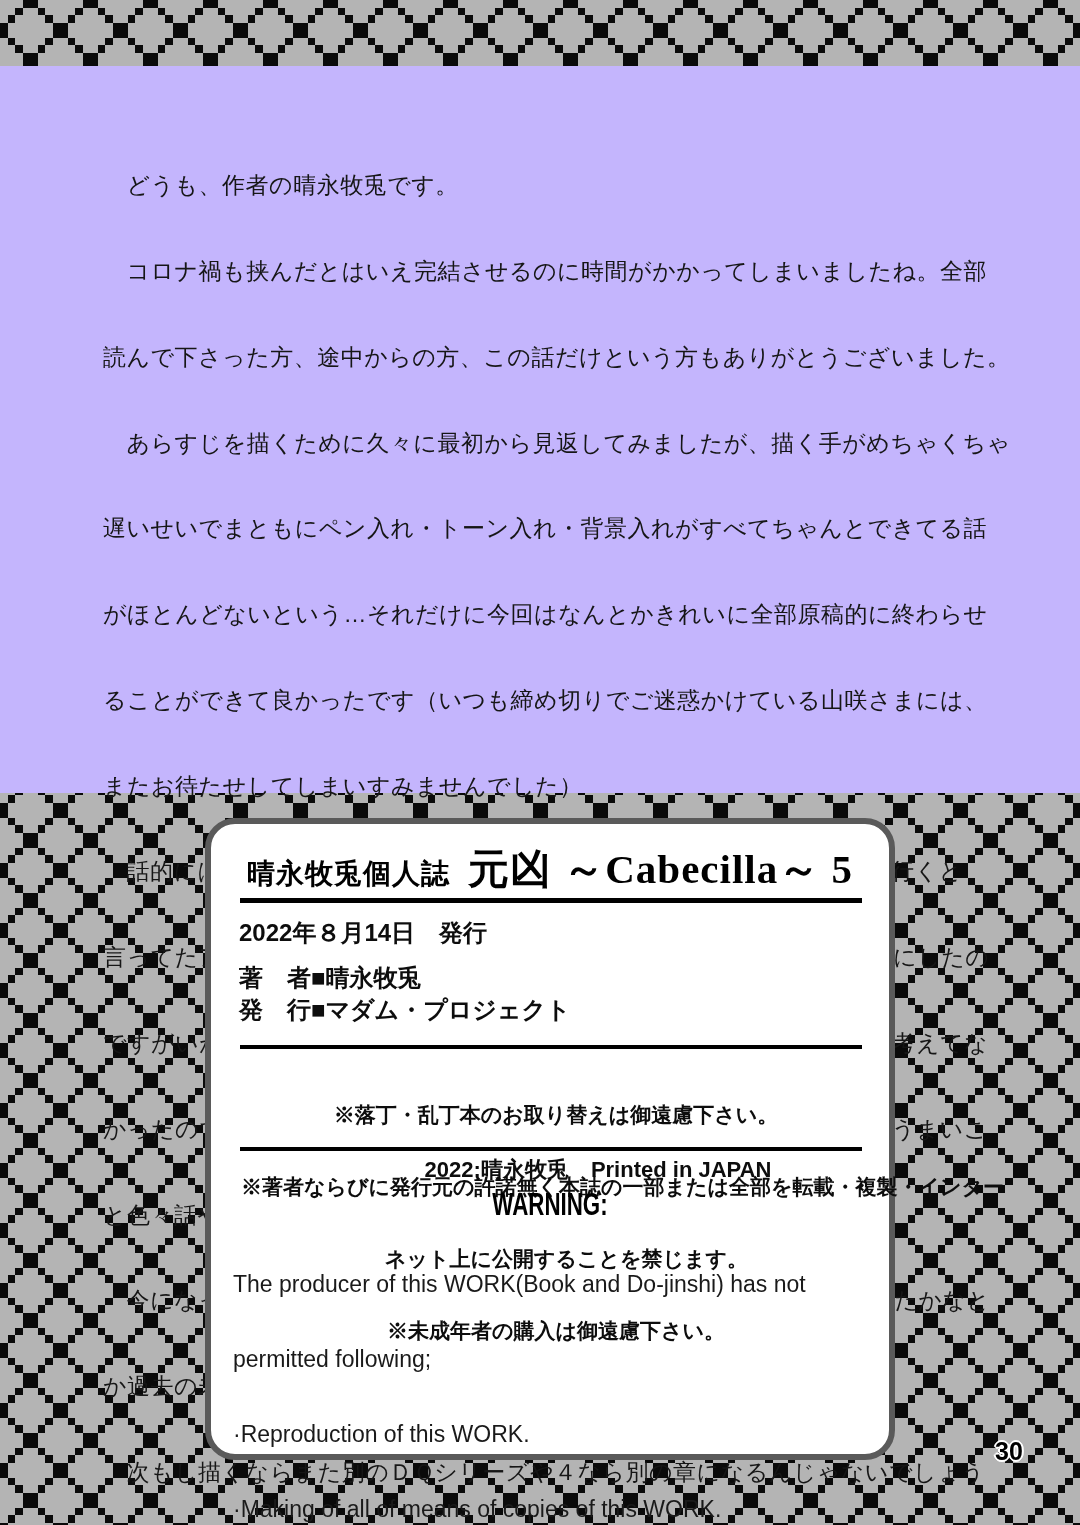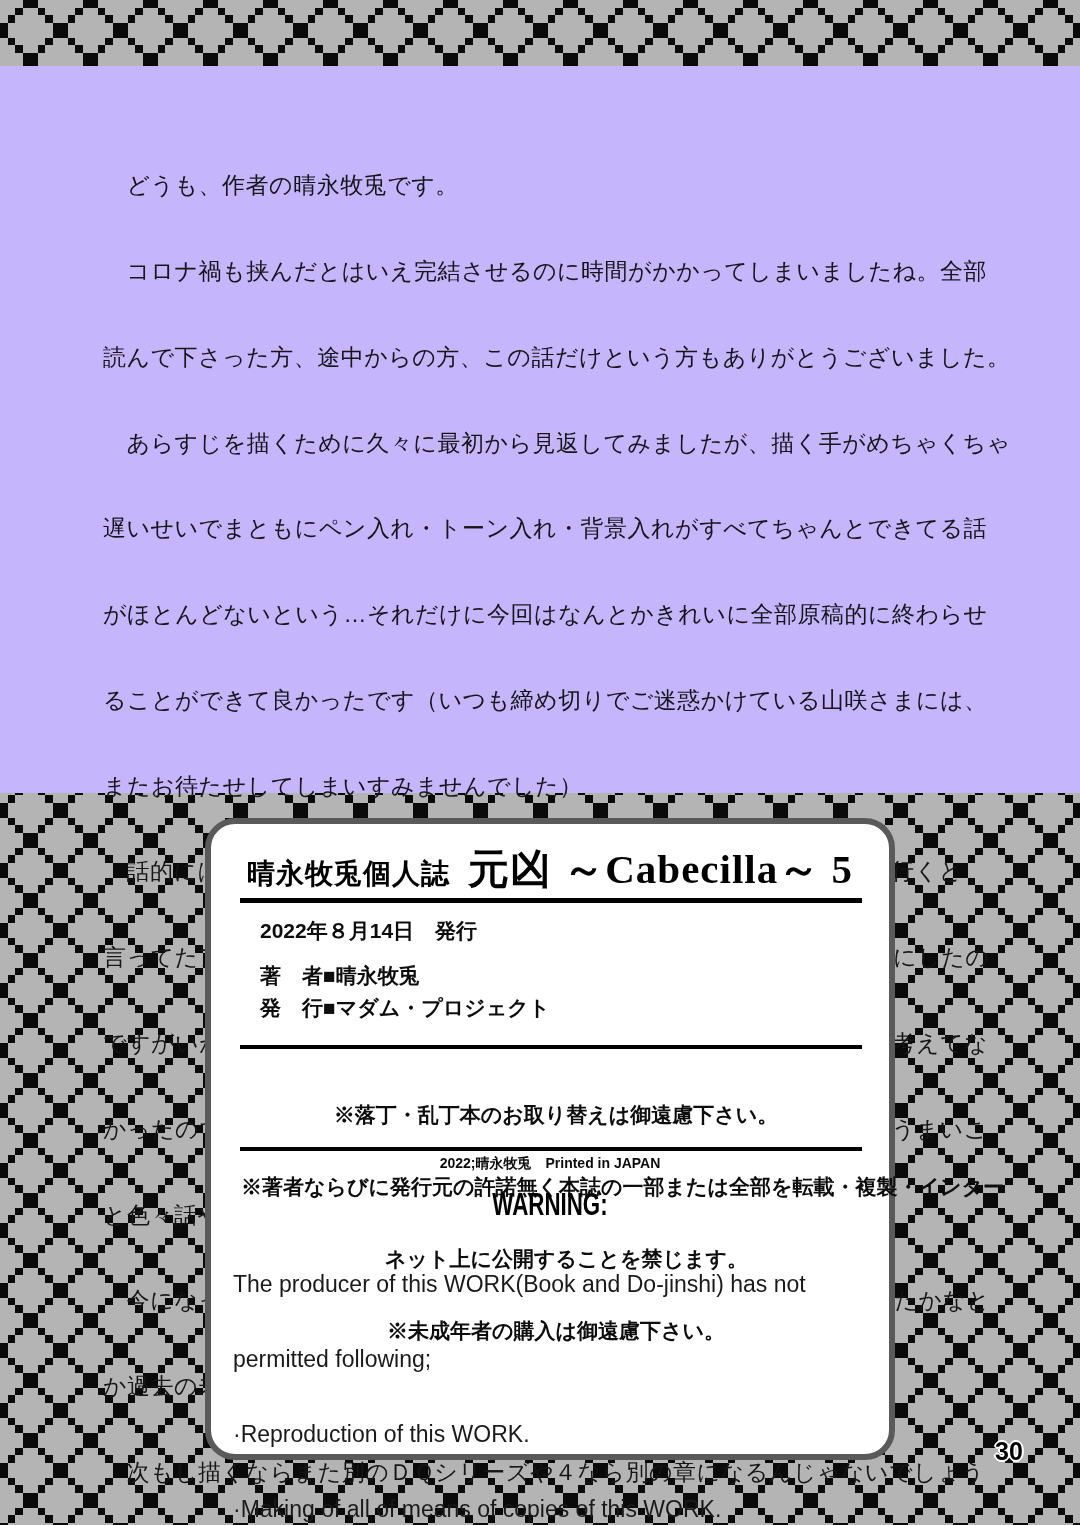--- a/index.html
+++ b/index.html
@@ -28,32 +28,32 @@
   .title-row {
     left:0; top:18px; width:678px; text-align:center; white-space:nowrap;
     font-family:"Liberation Serif", serif; color:#000;
   }
   .series-label { font-size:28px; font-weight:bold; letter-spacing:1px; }
   .doujin-title { font-size:41px; font-weight:bold; margin-left:18px; letter-spacing:1px; }
   .rule { background:#000; }
   .rule-1 { left:29px; top:74px;  width:622px; height:5px; }
   .rule-2 { left:29px; top:221px; width:622px; height:4px; }
   .rule-3 { left:29px; top:323px; width:622px; height:4px; }
-  .jp-line { left:49px; font-size:21px; font-weight:700; white-space:pre; color:#0d0d0d; }
+  .jp-line { left:28px; font-size:24px; font-weight:700; white-space:pre; color:#0d0d0d; }
   .date-line      { top:93px; }
   .author-line    { top:138px; }
   .publisher-line { top:170px; }
   .notes {
     left:30px; top:231px; width:630px;
     font-size:21px; font-weight:700; line-height:24px;
     white-space:pre; color:#0d0d0d;text-align:center;
   }
   .printed-line {
     left:0; top:331px; width:678px; text-align:center;
-    font-size:14px; font-weight:600; color:#0d0d0d;
+    font-size:22px; font-weight:600; color:#0d0d0d;padding-left:48px;
   }
   .warning-heading {
     left:0; top:363px; width:678px; text-align:center;
     font-size:31px; font-weight:800; letter-spacing:0px; color:#000;
     transform:scaleX(0.72); transform-origin:center;
   }
   .warning-lines {
     left:22px; top:398px; width:640px;
     font-size:23px; line-height:25px; color:#1a1a1a; white-space:pre;
   }

